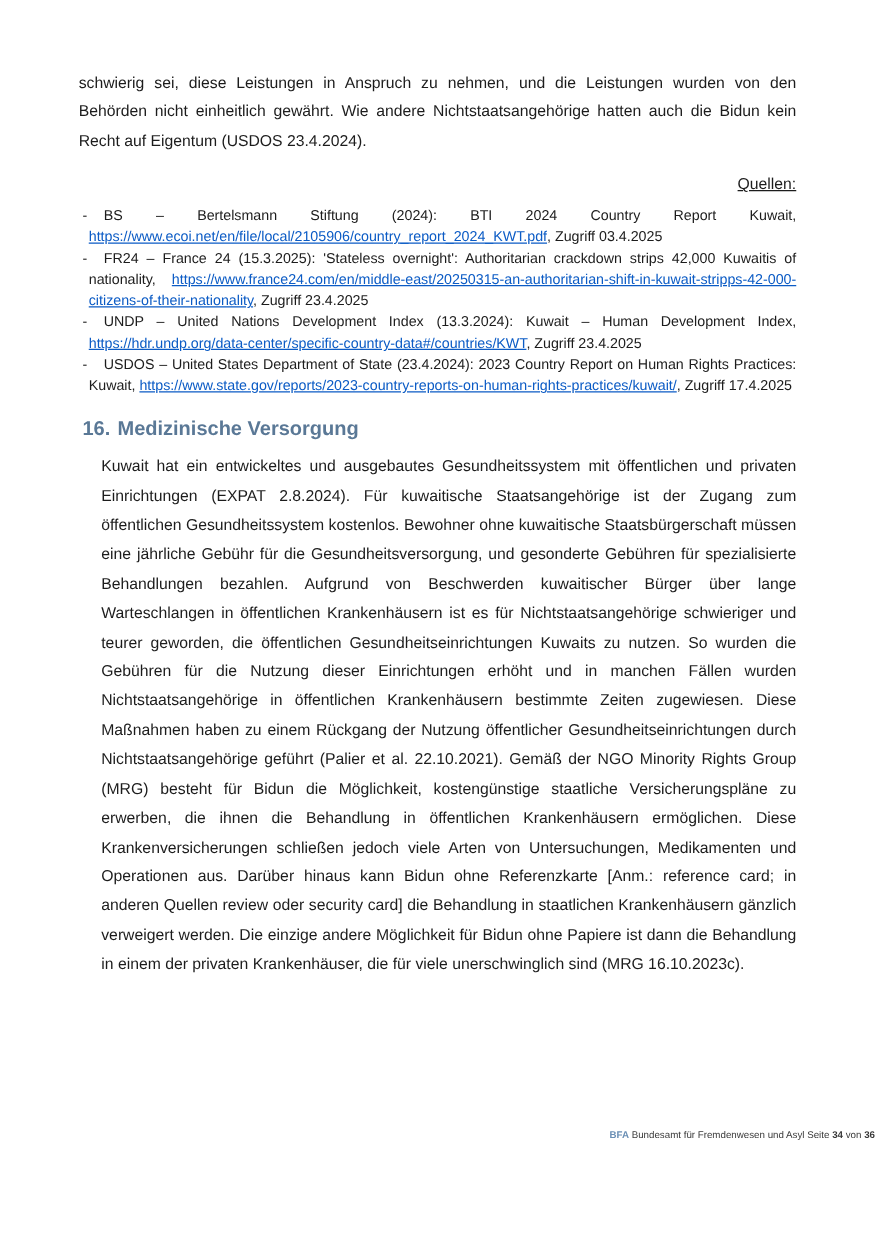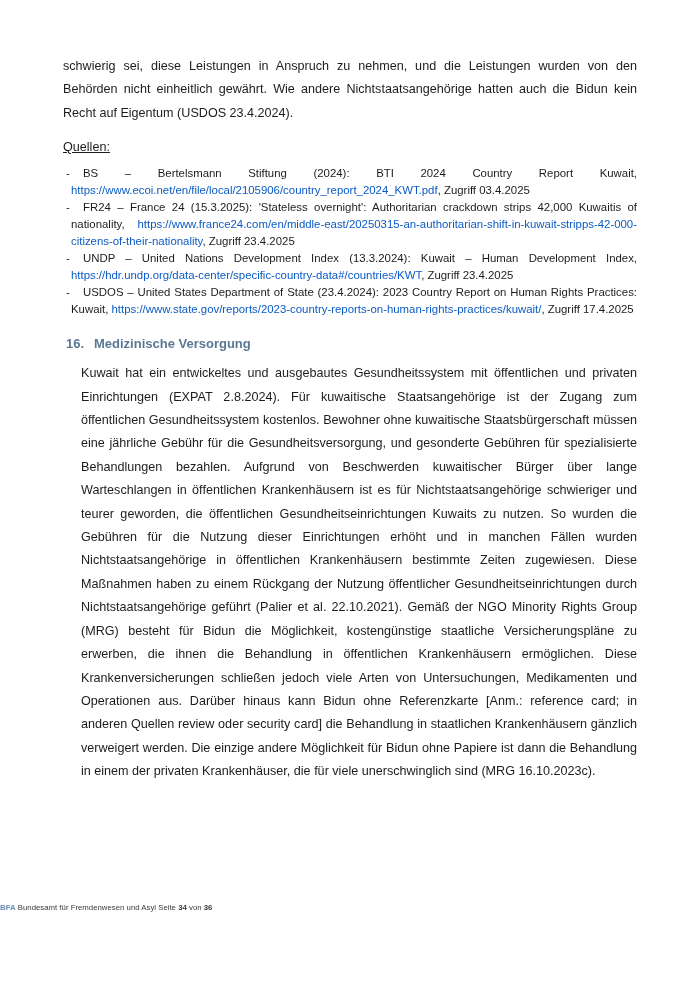--- a/index.html
+++ b/index.html
@@ -12,21 +12,21 @@
     overflow: hidden;
     font-family: "Liberation Sans", sans-serif;
     color: #1c1c1c;
   }
   .content {
     position: absolute;
     left: 63px;
     right: 63px;
     top: 55px;
   }
-  p { margin: 0; }
+  p { margin: 0; text-align: right; }
   .body-text {
     font-size: 12.6px;
     line-height: 23.4px;
     text-align: justify;
   }
   .note { font-style: italic; }
   .note-label { text-decoration: underline; }
   .sources-heading {
     margin-top: 14px;
     font-size: 12.6px;
@@ -43,37 +43,38 @@
     padding-left: 8px;
     text-indent: -5px;
   }
   .dash {
     display: inline-block;
     width: 17px;
     text-indent: 0;
   }
   a.link {
     color: #0b5bc5;
+    text-decoration: underline;
     cursor: pointer;
   }
   .section-heading {
     margin: 17px 0 0 3px;
-    font-size: 13px;
+    font-size: 16px;
     font-weight: bold;
     color: #5a7896;
     line-height: 18px;
   }
   .sec-num { display: inline-block; width: 28px; }
   .section-body { margin-top: 9px; margin-left: 18px; }
   .footer {
     position: absolute;
     top: 903px;
     left: 0;
     width: 100%;
-    text-align: left;
+    text-align: right;
     font-size: 7.8px;
     color: #3a3a3a;
     line-height: 10px;
   }
   .footer .logo { color: #6a8fb5; font-weight: bold; }
   .footer .pg { font-weight: bold; }
 </style>
 </head>
 <body>
 

